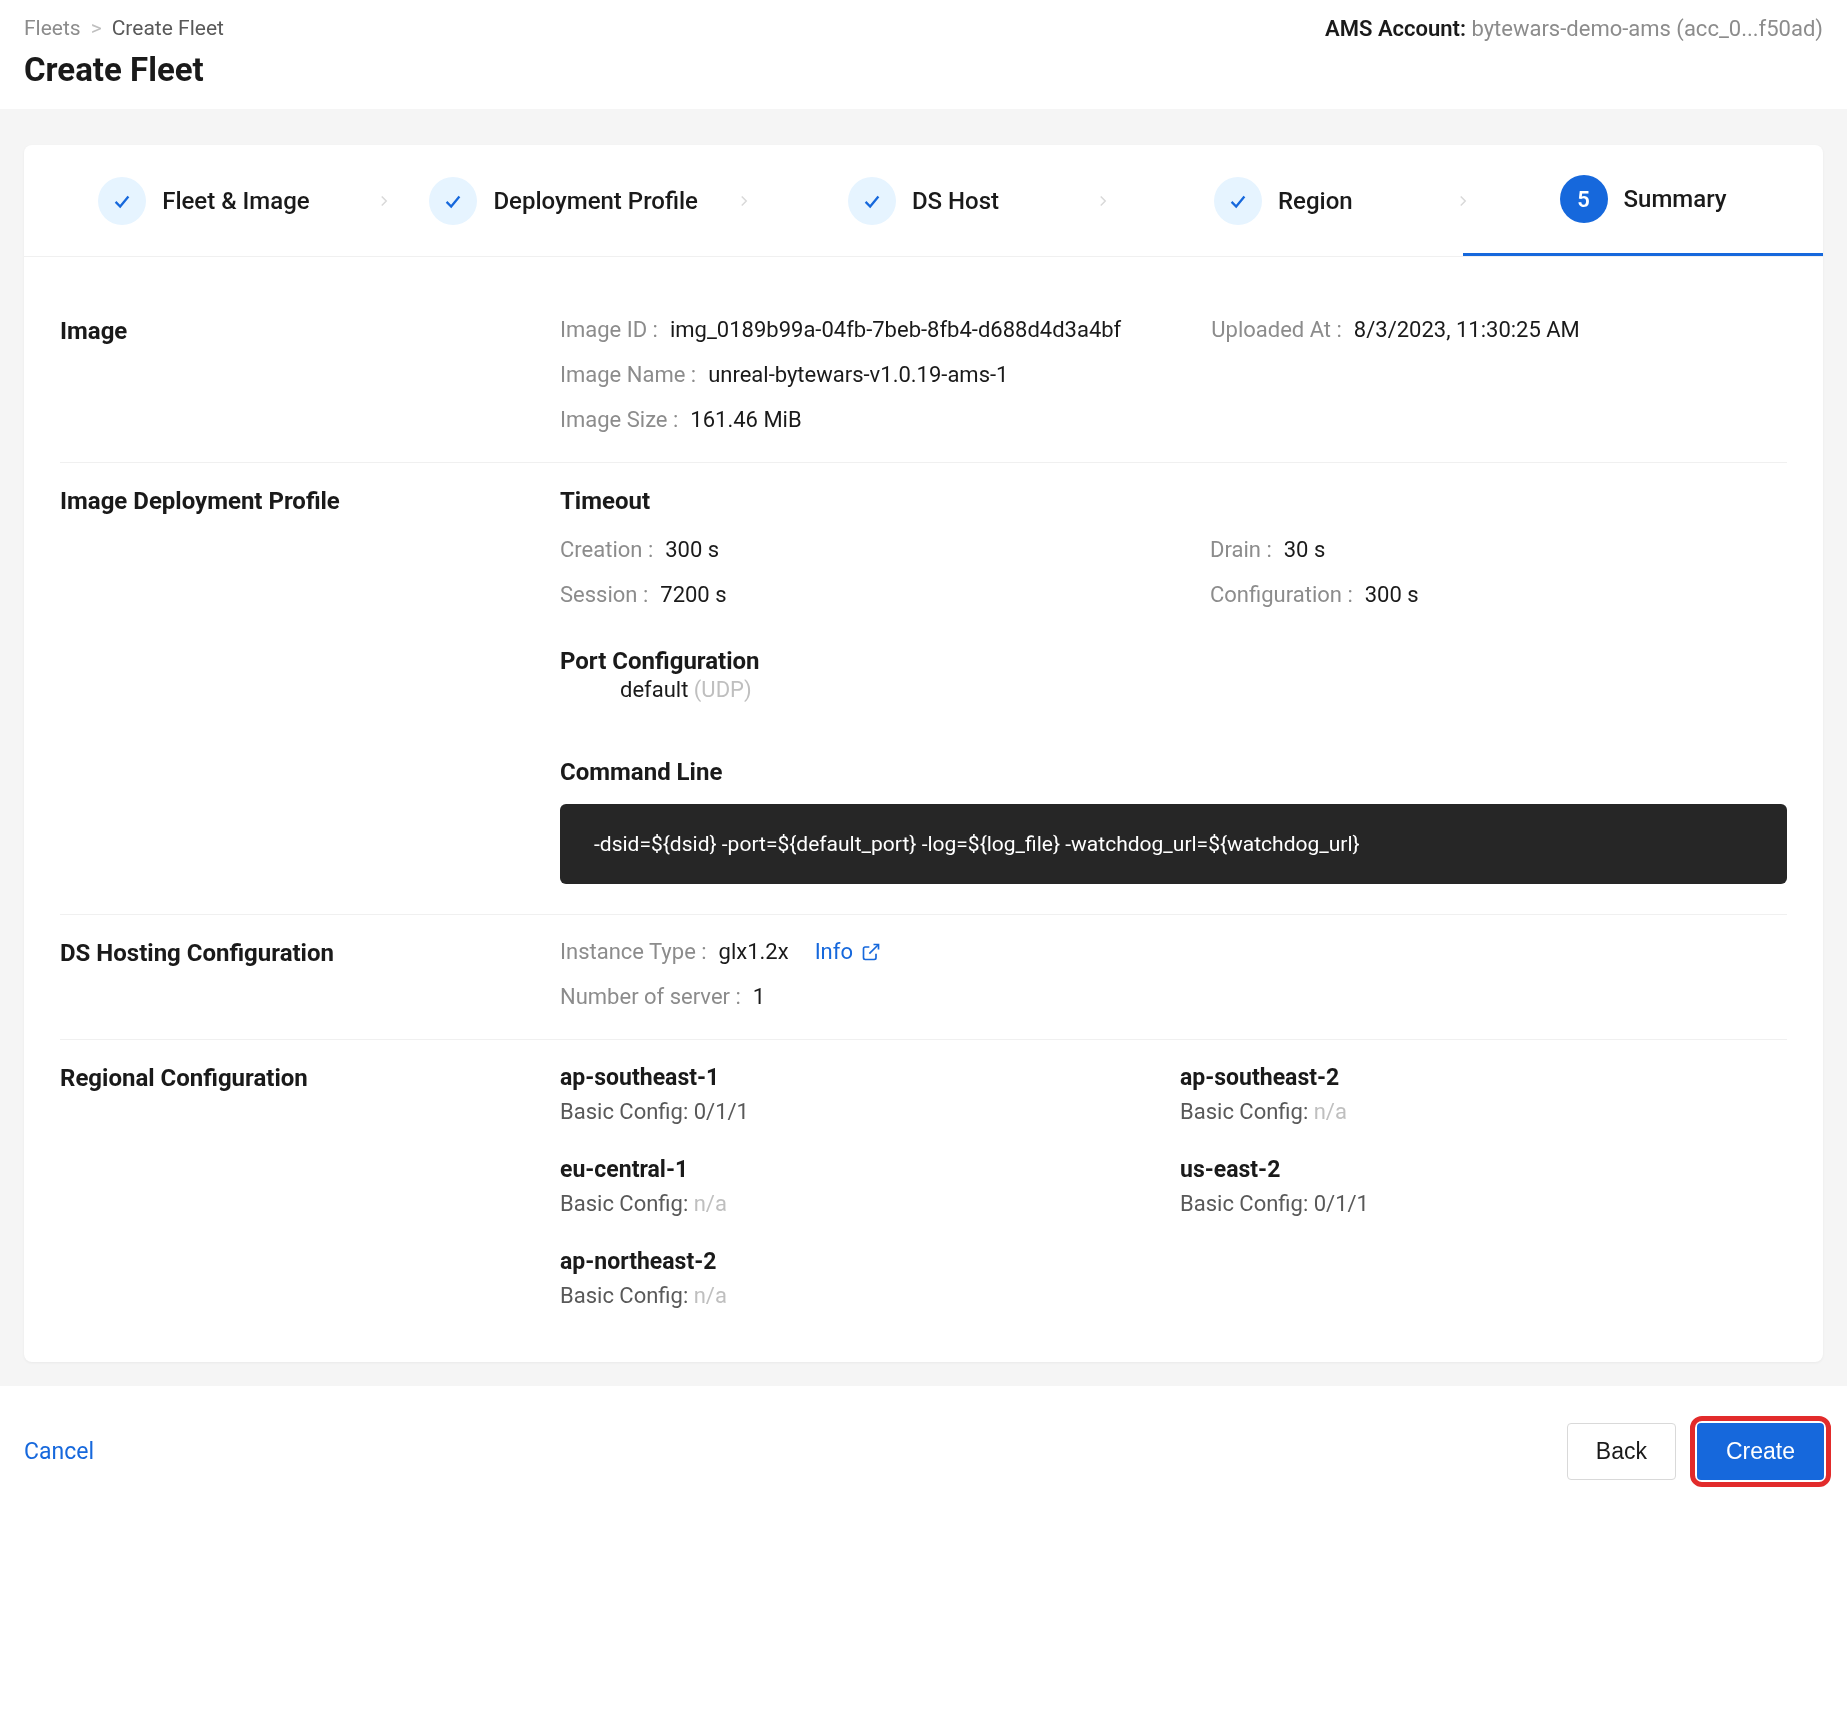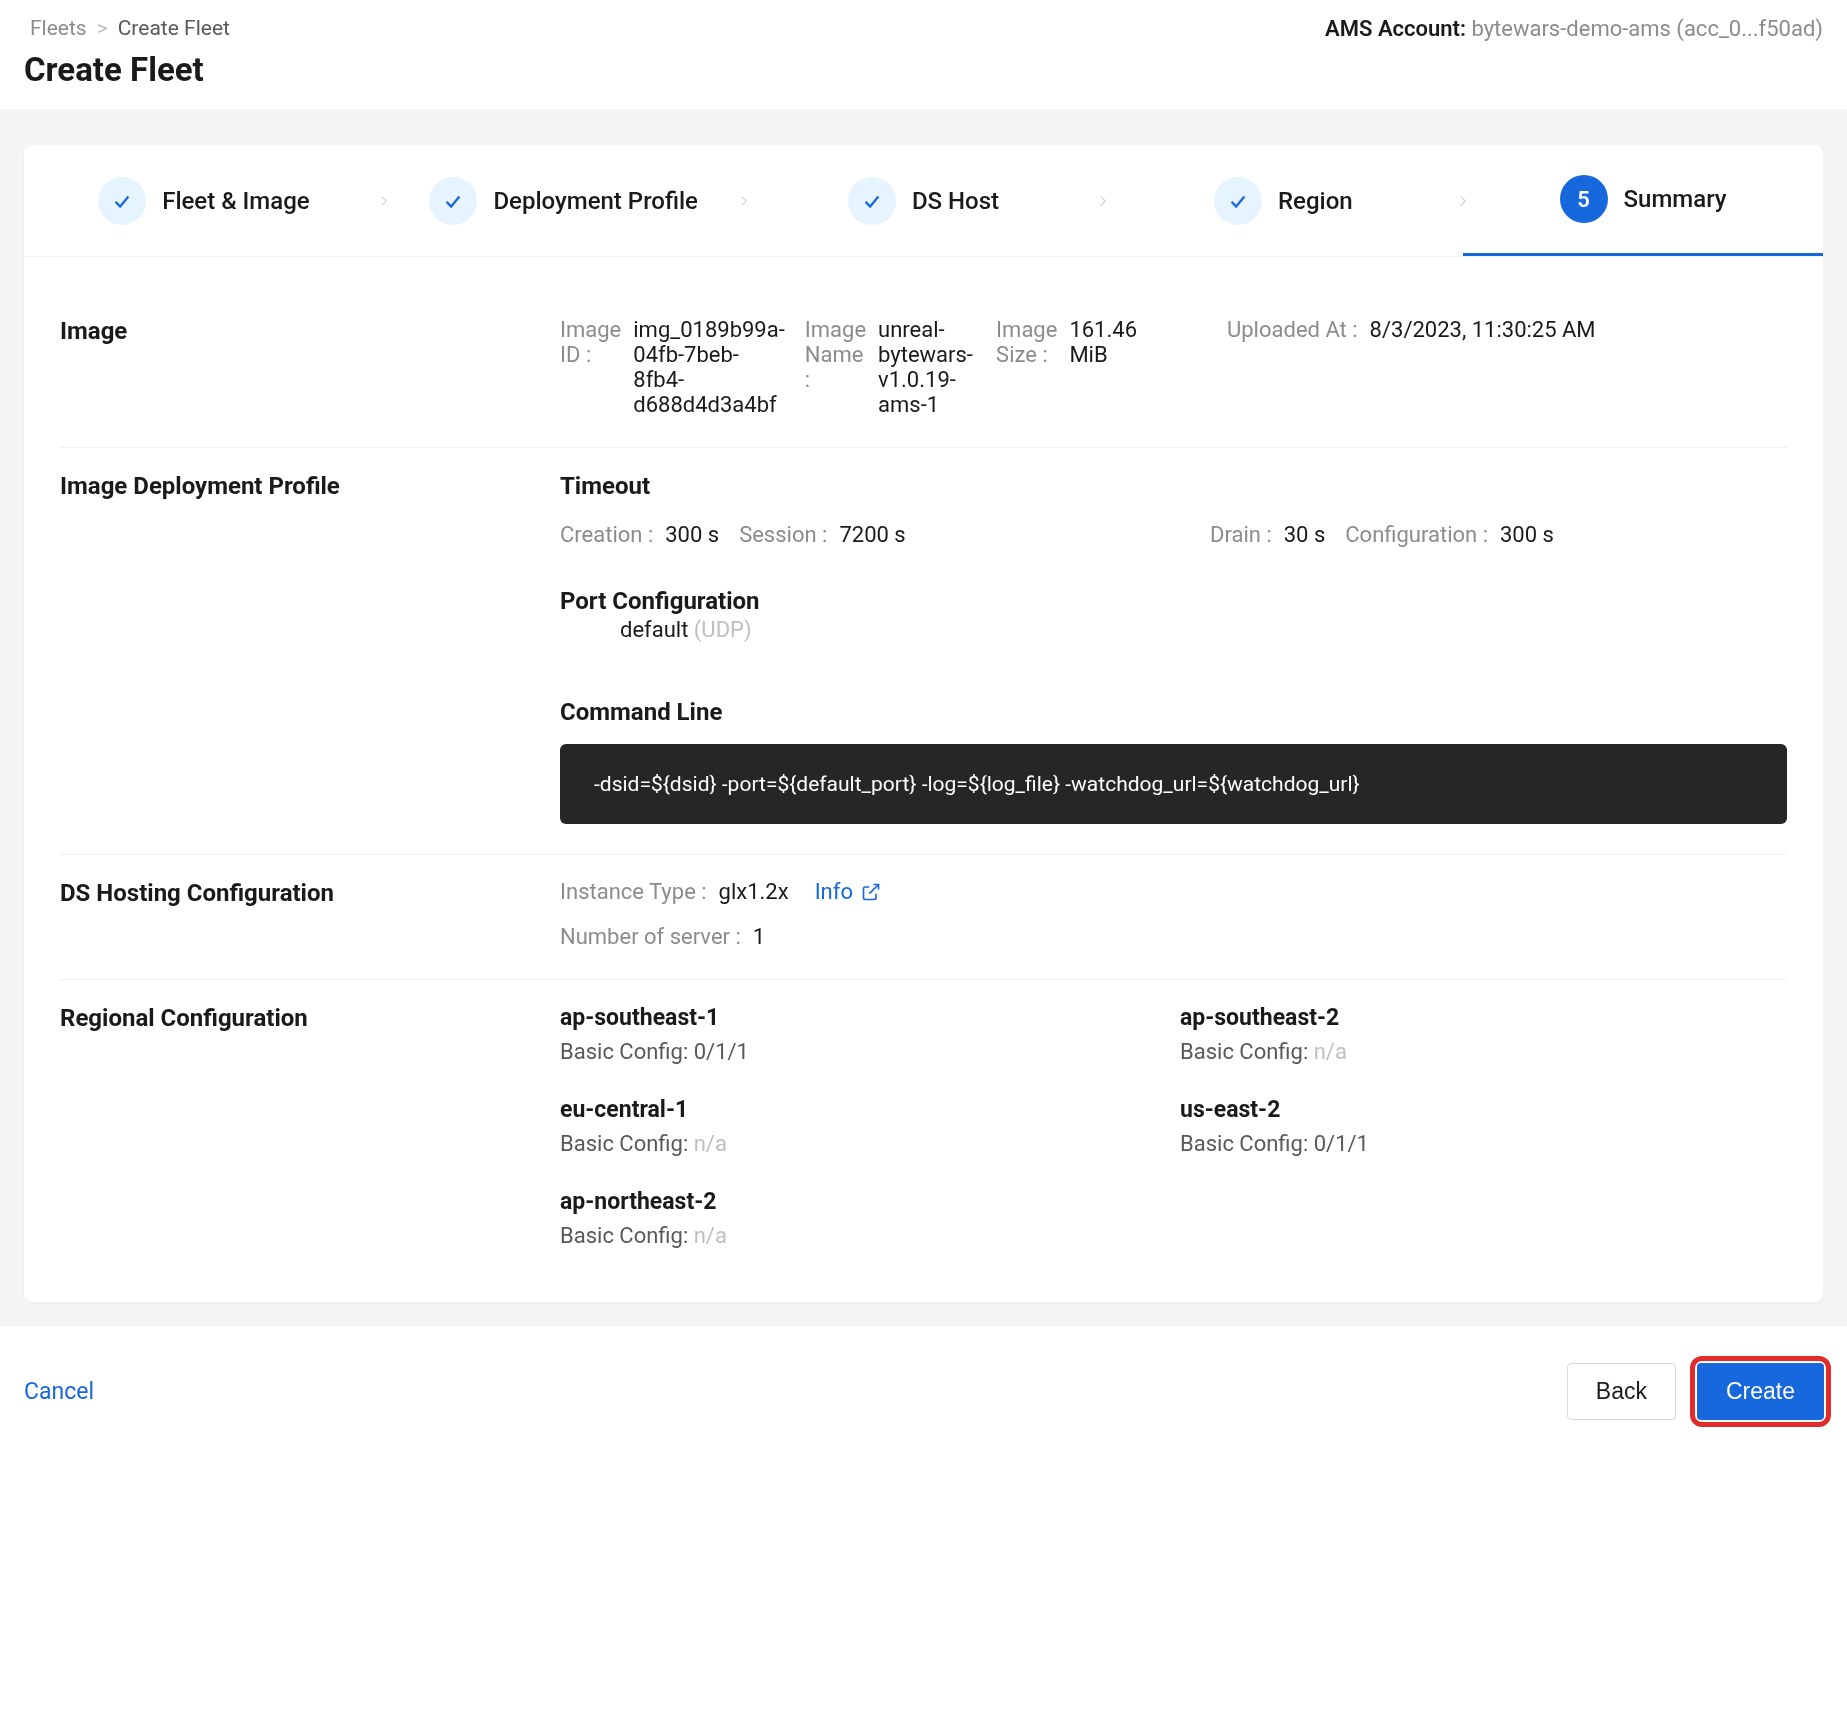--- a/index.html
+++ b/index.html
@@ -30,21 +30,20 @@
     display: flex;
     flex-direction: column;
     gap: 6px;
   }
   .breadcrumb {
     font-size: 21px;
     color: #8c8c8c;
     display: flex;
     align-items: center;
     gap: 10px;
-    margin-left: 6px;
   }
   .breadcrumb .crumb-link {
     color: #8c8c8c;
   }
   .breadcrumb .crumb-sep {
     color: #bfbfbf;
   }
   .breadcrumb .crumb-current {
     color: #595959;
   }
@@ -154,21 +153,21 @@
     display: flex;
     flex-direction: column;
     gap: 20px;
   }
   .kv-row {
     display: flex;
     gap: 90px;
   }
   .kv-col {
     display: flex;
-    flex-direction: row;
+    flex-direction: column;
     gap: 20px;
     min-width: 560px;
   }
   .kv-pair {
     display: flex;
     gap: 12px;
     font-size: 22px;
     align-items: baseline;
   }
   .kv-key {

